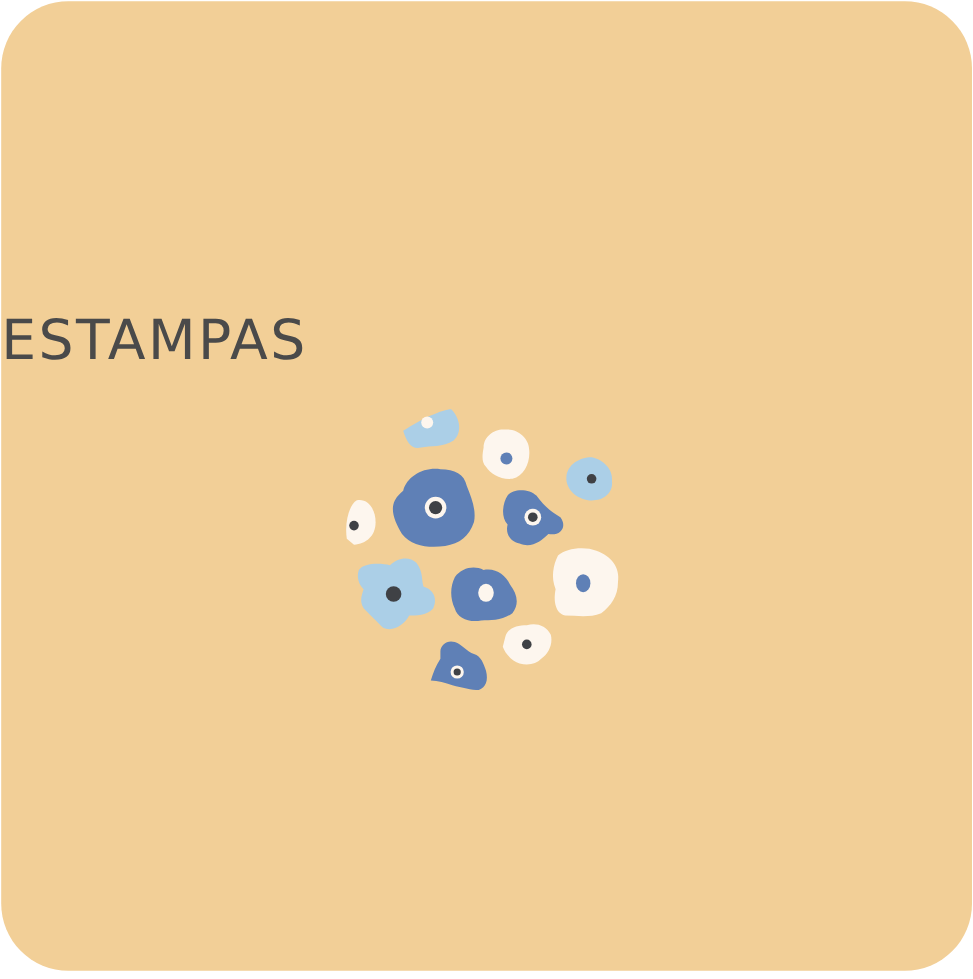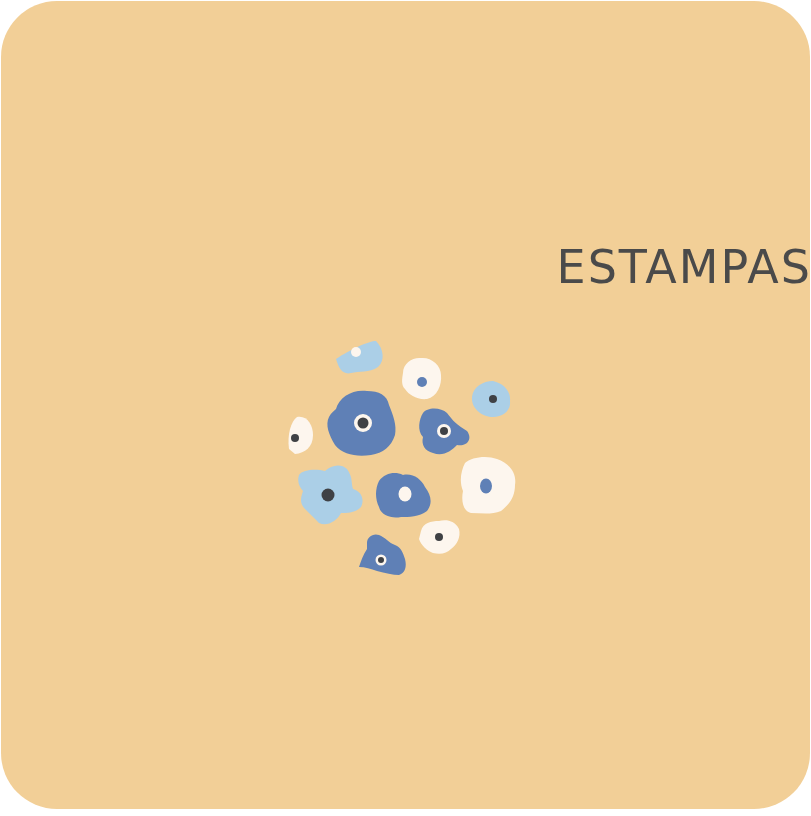--- a/index.html
+++ b/index.html
@@ -2,21 +2,21 @@
 <html><head>
 <meta charset="utf-8">
 <style>
   html, body { margin:0; padding:0; background:#ffffff; }
   body { width:811px; height:816px; position:relative; overflow:hidden; }
   .card {
     position:absolute; left:1px; top:1px; width:809px; height:808px;
     background:#f2cf97; border-radius:56px;
   }
   .title {
-    position:absolute; left:0; top:236px; width:811px; text-align:right;
+    position:absolute; left:0; top:252px; width:811px; text-align:left;
     font-family:"DejaVu Sans", sans-serif; font-weight:400; font-size:46px;
     letter-spacing:2px; color:#4a4a4a; line-height:60px;
   }
   .art { position:absolute; left:280px; top:330px; width:240px; height:250px; }
 </style>
 </head>
 <body>
 
 <div class="card">
   <div class="title">ESTAMPAS</div>

